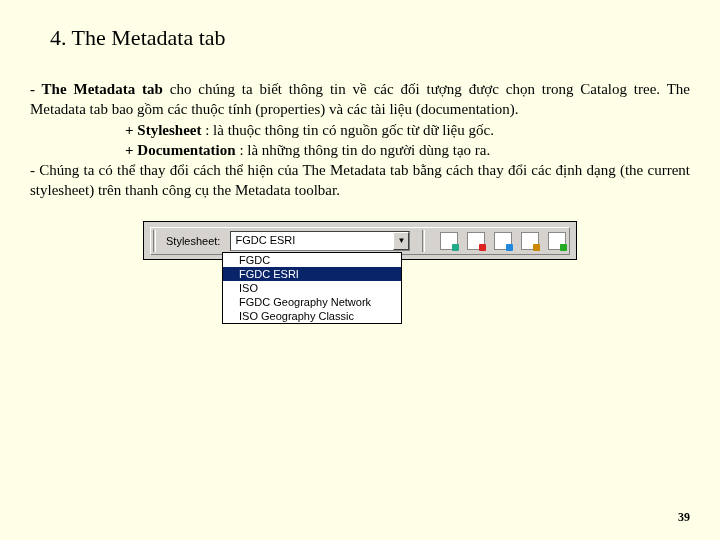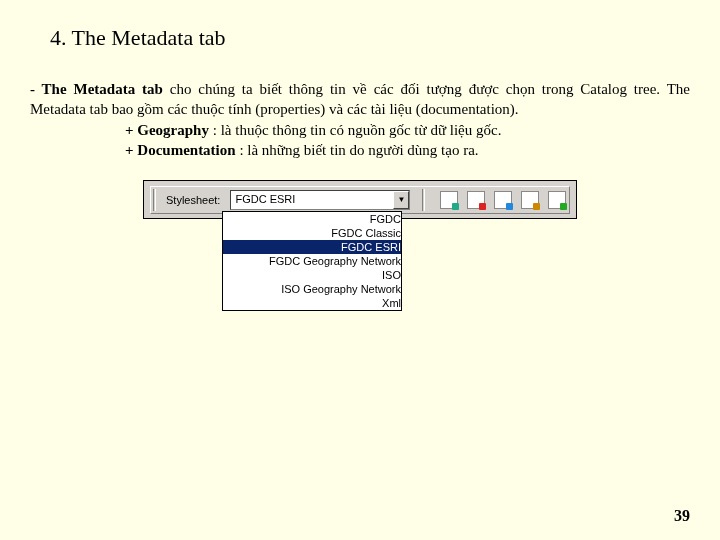--- a/index.html
+++ b/index.html
@@ -111,73 +111,71 @@
     position: absolute;
     top: 30px;
     left: 78px;
     width: 180px;
     background: #fff;
     border: 1px solid #000;
     font-family: Tahoma, sans-serif;
     font-size: 11px;
   }
   .dd-item {
-    padding: 1px 0;
+    padding: 1px 16px;
     color: #000;
     white-space: nowrap;
-    text-align: right;
   }
   .dd-item.sel {
     background: #0a246a;
     color: #fff;
   }
   .pagenum {
     position: absolute;
     bottom: 15px;
     right: 30px;
-    font-size: 16px;
+    font-size: 12px;
     font-weight: bold;
   }
 </style>
 </head>
 <body>
 
 <h2 class="heading">4. The Metadata tab</h2>
 
 <div class="content">
   <p>
     <span class="bold">- The Metadata tab</span><span> cho chúng ta biết thông tin về các đối tượng được chọn trong Catalog tree. The Metadata tab bao gồm các thuộc tính (properties) và các tài liệu (documentation).</span>
   </p>
   <p class="indent">
-    <span class="bold">+ Geography</span><span> : là thuộc thông tin có nguồn gốc từ dữ liệu gốc.</span>
+    <span class="bold">+ Stylesheet</span><span> : là thuộc thông tin có nguồn gốc từ dữ liệu gốc.</span>
   </p>
   <p class="indent">
-    <span class="bold">+ Documentation</span><span> : là những biết tin do người dùng tạo ra.</span>
+    <span class="bold">+ Documentation</span><span> : là những thông tin do người dùng tạo ra.</span>
   </p>
+  <p>- Chúng ta có thể thay đổi cách thể hiện của The Metadata tab bằng cách thay đổi các định dạng (the current stylesheet) trên thanh công cụ the Metadata toolbar.</p>
 </div>
 
 <div class="toolbar-box">
   <div class="tb-inner">
     <span class="divider"></span>
     <span class="tb-label">Stylesheet:</span>
     <span class="combo">
       <span>FGDC ESRI</span>
       <span class="arrow">▼</span>
     </span>
     <span class="divider" style="margin-left:8px;"></span>
     <span class="icon i1"></span>
     <span class="icon i2"></span>
     <span class="icon i3"></span>
     <span class="icon i4"></span>
     <span class="icon i5"></span>
   </div>
   <div class="dropdown" id="dd">
       <div class="dd-item">FGDC</div>
-      <div class="dd-item">FGDC Classic</div>
       <div class="dd-item sel">FGDC ESRI</div>
+      <div class="dd-item">ISO</div>
       <div class="dd-item">FGDC Geography Network</div>
-      <div class="dd-item">ISO</div>
-      <div class="dd-item">ISO Geography Network</div>
-      <div class="dd-item">Xml</div>
+      <div class="dd-item">ISO Geography Classic</div>
     </div>
 </div>
 
 <div class="pagenum">39</div>
 
 </body></html>

